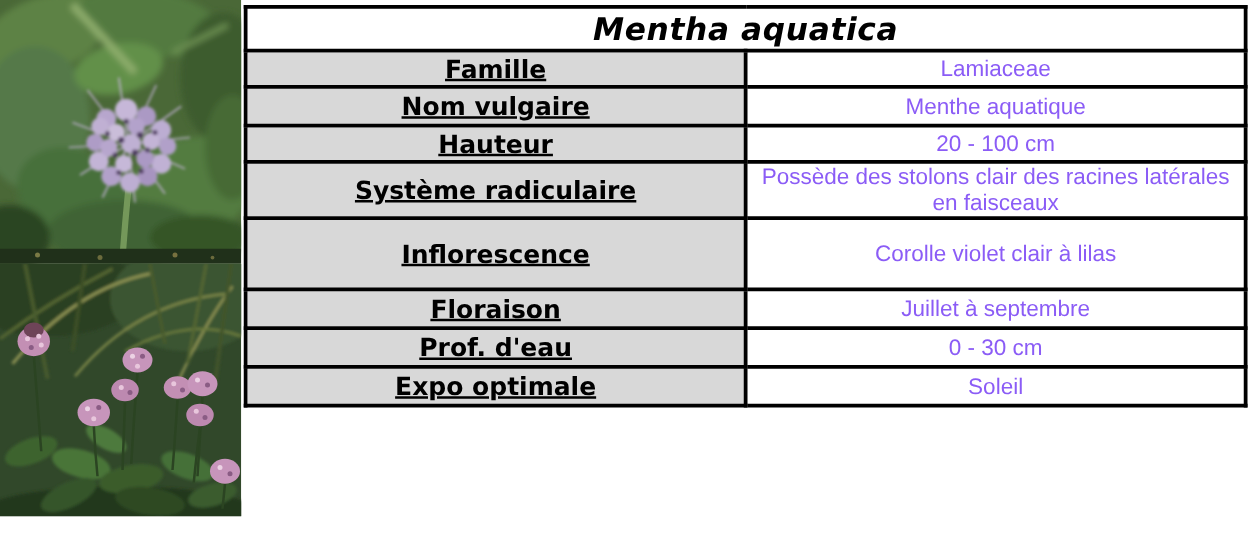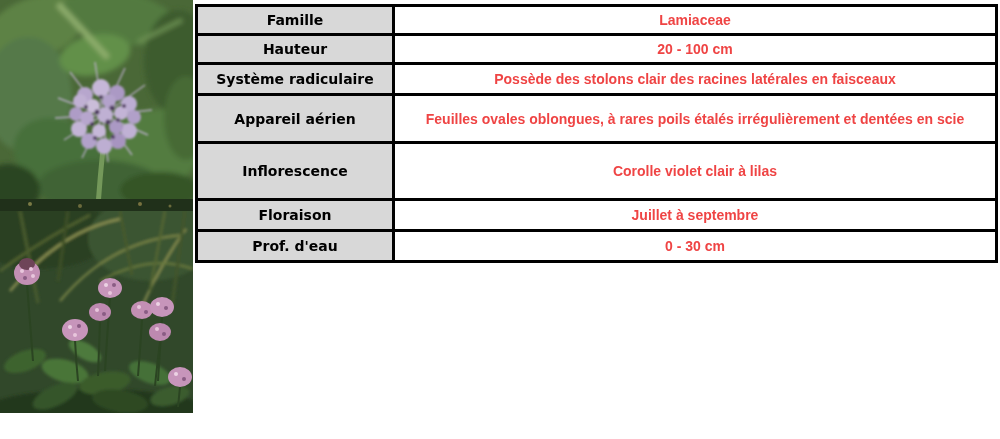--- a/index.html
+++ b/index.html
@@ -22,26 +22,26 @@
     padding:0 4px;overflow:hidden;
   }
   td.title-cell{
     font-family:"DejaVu Sans",sans-serif;
     font-style:italic;font-weight:700;font-size:25px;
     height:32px;background:#ffffff;letter-spacing:0.5px;
   }
   td.lbl{
     width:186px;background:#d8d8d8;
     font-family:"DejaVu Sans",sans-serif;
-    font-weight:700;font-size:14px;color:#000;
+    font-weight:700;font-size:20px;color:#000;text-decoration:underline;
   }
   td.val{
     background:#ffffff;
     font-family:"Liberation Sans",sans-serif;
-    font-weight:700;font-size:14px;color:#ef4444;
+    font-weight:400;font-size:18px;color:#8b5cf6;
   }
   tr.rh-s td{height:26px;}
   tr.rh-s2 td{height:28px;}
   tr.rh-m td{height:45px;}
   tr.rh-t td{height:54px;}
   tr.rh-t2 td{height:56px;}
 </style>
 </head>
 <body>
 
@@ -217,44 +217,51 @@
             <ellipse cx="180" cy="166" rx="12" ry="10" fill="#c795bb"></ellipse>
             <circle cx="176" cy="163" r="2" fill="#ecd2e4"></circle>
            <circle cx="184" cy="168" r="2" fill="#8a5c84"></circle>
           </g>
       </g>
     </svg>
   </div>
 
   <table class="fact">
     <tbody>
+        <tr>
+      <td colspan="2" class="title-cell">Mentha aquatica</td>
+    </tr>
     <tr class="rh-s">
       <td class="lbl">Famille</td>
       <td class="val">Lamiaceae</td>
     </tr>
+    <tr class="rh-s2">
+      <td class="lbl">Nom vulgaire</td>
+      <td class="val">Menthe aquatique</td>
+    </tr>
     <tr class="rh-s">
       <td class="lbl">Hauteur</td>
       <td class="val">20 - 100 cm</td>
     </tr>
     <tr class="rh-s2">
       <td class="lbl">Système radiculaire</td>
       <td class="val">Possède des stolons clair des racines latérales en faisceaux</td>
     </tr>
-    <tr class="rh-m">
-      <td class="lbl">Appareil aérien</td>
-      <td class="val">Feuilles ovales oblongues, à rares poils étalés irrégulièrement et dentées en scie</td>
-    </tr>
     <tr class="rh-t">
       <td class="lbl">Inflorescence</td>
       <td class="val">Corolle violet clair à lilas</td>
     </tr>
     <tr class="rh-s2">
       <td class="lbl">Floraison</td>
       <td class="val">Juillet à septembre</td>
     </tr>
     <tr class="rh-s2">
       <td class="lbl">Prof. d'eau</td>
       <td class="val">0 - 30 cm</td>
     </tr>
+    <tr class="rh-s2">
+      <td class="lbl">Expo optimale</td>
+      <td class="val">Soleil</td>
+    </tr>
   </tbody>
     </table>
 
 </div>
 
 </body></html>

